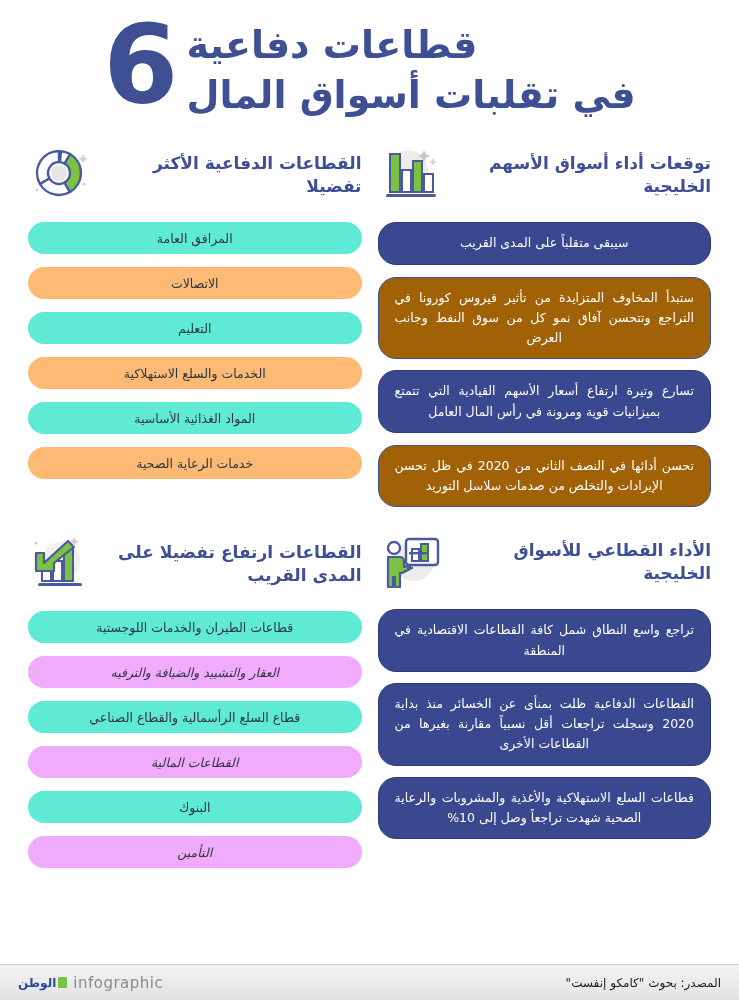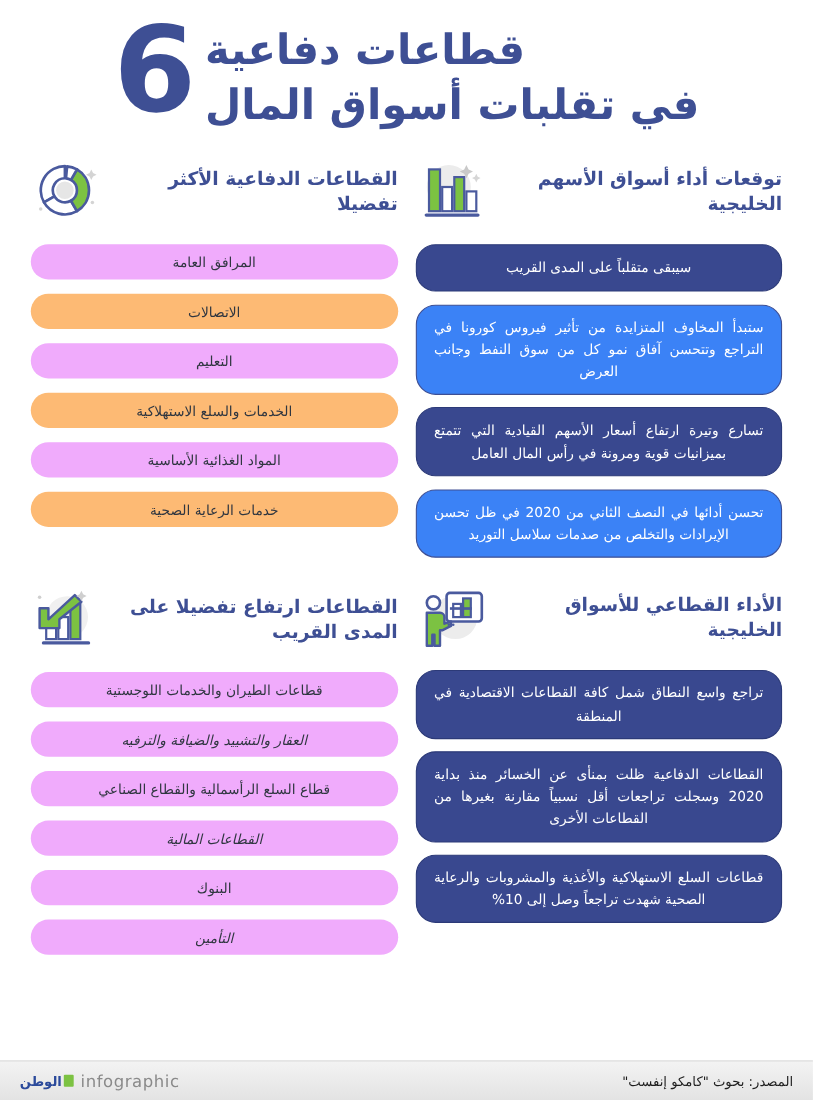--- a/index.html
+++ b/index.html
@@ -62,36 +62,36 @@
     padding:10px 16px;
     margin-bottom:11px;
     color:#ffffff;
     font-size:12.5px;
     line-height:1.62;
     text-align:justify;
     text-align-last:center;
     box-sizing:border-box;
   }
   .card.blue{background:#39488f;border:1.5px solid #2c3a78;}
-  .card.green{background:#3b82f6;border:1.5px solid #3e4f94;margin-top:12px;}
+  .card.green{background:#a16207;border:1.5px solid #3e4f94;margin-top:12px;}
   .card.center{text-align:center;text-align-last:center;}
 
   
   .pill{
     border-radius:16px;
     height:32px;
     display:flex;align-items:center;justify-content:center;
     margin-bottom:13px;
     font-size:12.5px;
     color:#2f3640;
     padding:0 12px;
     box-sizing:border-box;
     text-align:center;
   }
-  .pill.gray{background:#f0abfc;}
+  .pill.gray{background:#5eead4;}
   .pill.blue{background:#fdba74;}
   .pill.lightgray{background:#f0abfc;font-style:italic;}
 
   
   .footer{
     position:absolute;left:0;bottom:0;width:739px;height:36px;
     background:linear-gradient(180deg,#f3f3f3 0%,#e3e3e3 100%);
     border-top:1px solid #d5d5d5;
     display:flex;flex-direction:row;align-items:center;
     justify-content:space-between;

